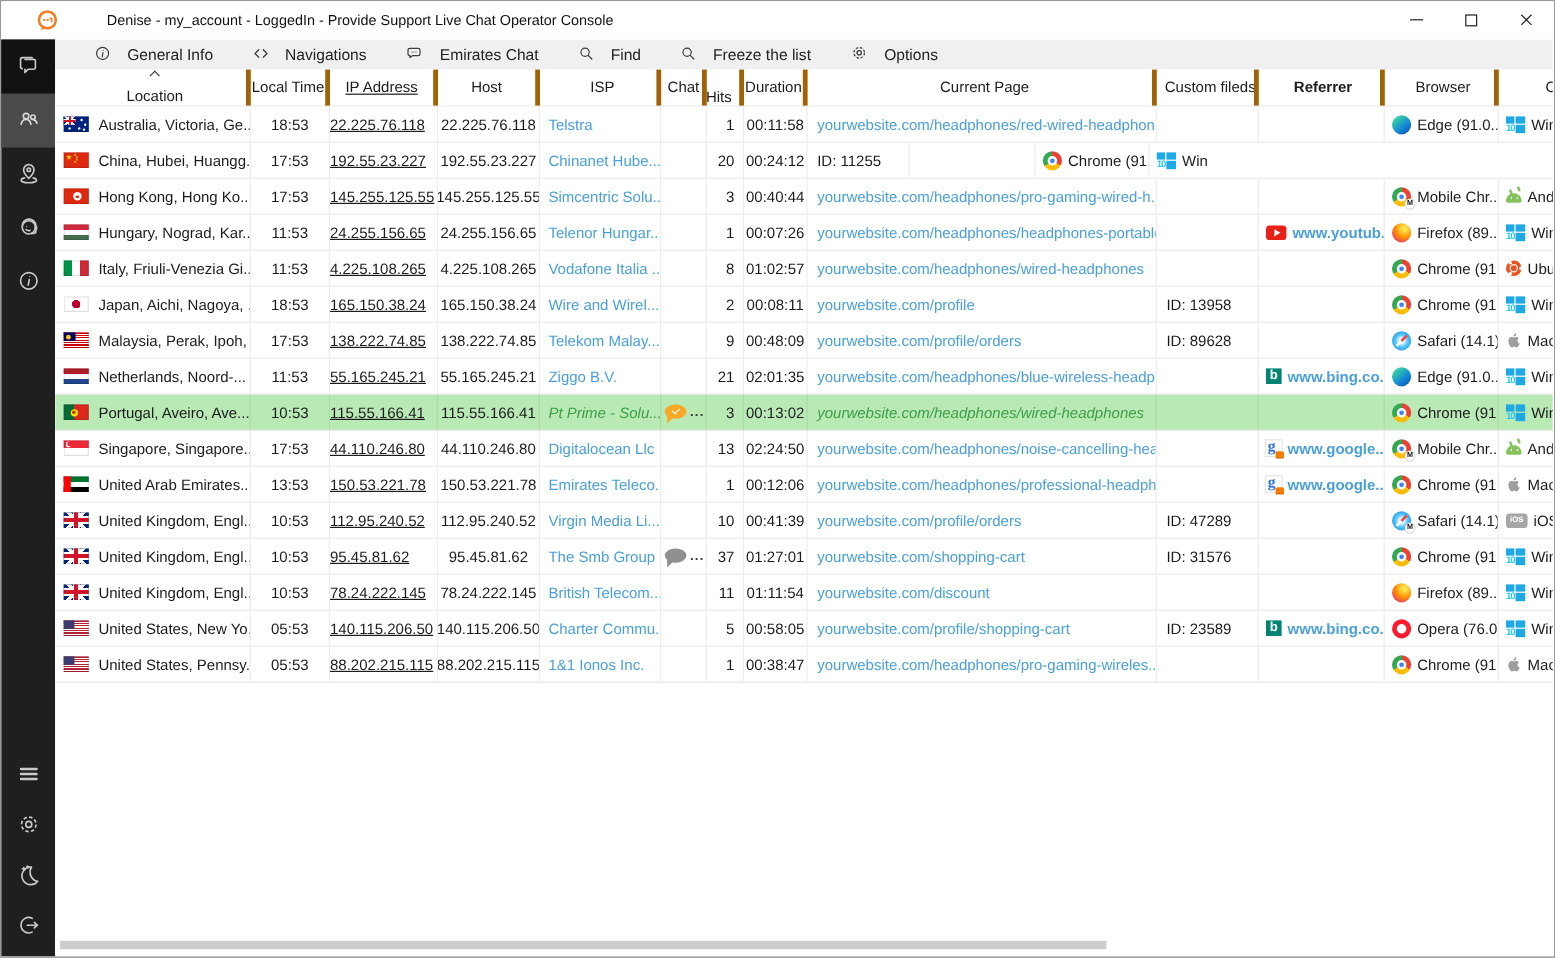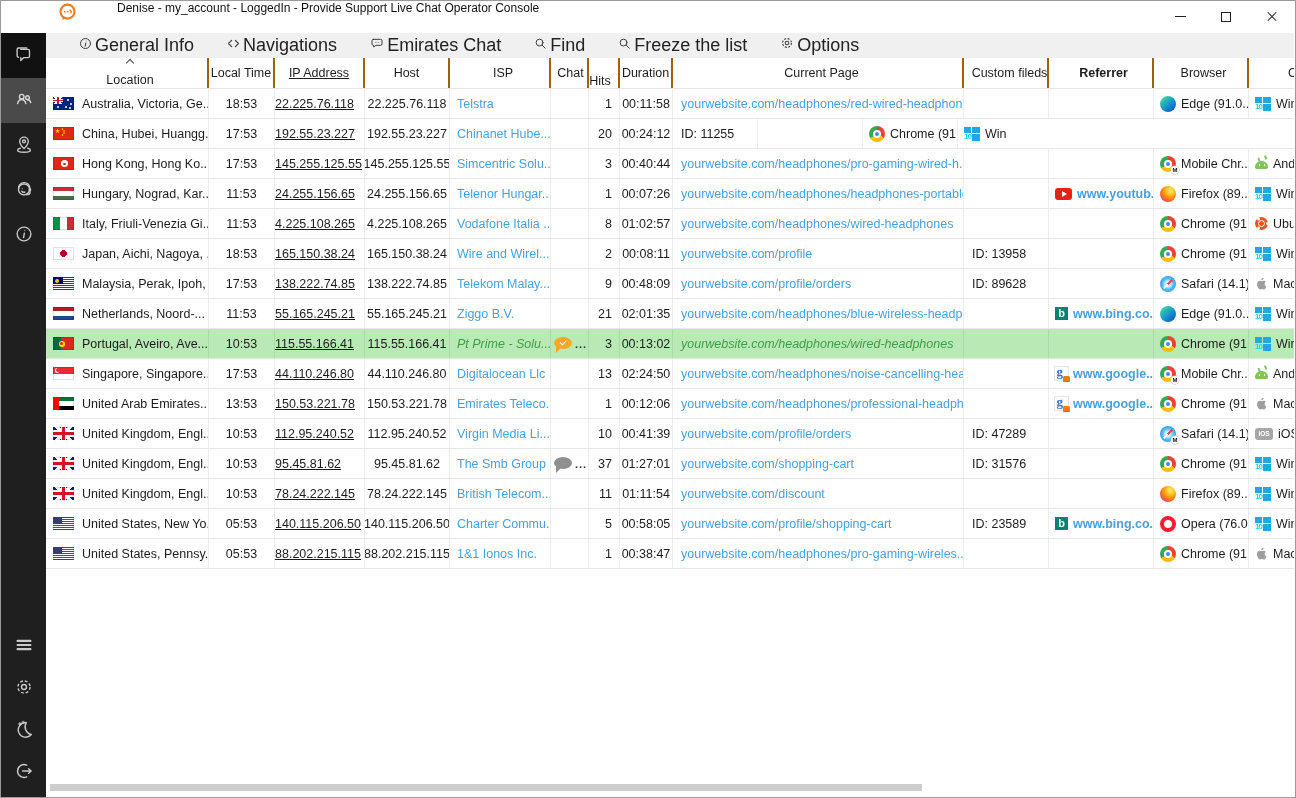--- a/index.html
+++ b/index.html
@@ -1,21 +1,21 @@
 <!DOCTYPE html>
 <html style="--selected_row_bg: #b9eab6; --link_blue: #4a9fd8; --selected_link_green: #3d9e46; --sidebar_bg: #1f1f1f; --sidebar_active_bg: #4a4a4a; --toolbar_bg: #f0f0f0; --chat_active_orange: #f9a825; --windows_blue: #1fa9e4; --android_green: #84c35c; --ubuntu_orange: #e95420; --logo_orange: #f47b20;"><head>
 <meta charset="utf-8">
 <style>
   html,body{margin:0;padding:0;background:#6b6b6b;}
   *{box-sizing:border-box;}
   .window{position:relative;width:1296px;height:798px;background:#fff;border:1px solid #9a9a9a;
     font-family:"Liberation Sans","DejaVu Sans",sans-serif;overflow:hidden;}
 
   
-  .titlebar{position:absolute;left:0;top:0;width:100%;height:32px;background:#fff;display:flex;padding-left:28px;}
+  .titlebar{position:absolute;left:0;top:0;width:100%;height:32px;background:#fff;display:flex;align-items:center;}
   .app-logo{margin-left:28px;width:22px;height:22px;flex:none;display:flex;align-items:center;}
   .title-text{margin-left:38px;font-size:12px;color:#111;}
   .win-controls{position:absolute;right:0;top:0;height:32px;display:flex;}
   .wc{width:46px;height:31px;display:flex;align-items:center;justify-content:center;background:none;border:none;padding:0;cursor:default;}
   .wc-min i{display:block;width:11px;height:1px;background:#222;}
   .wc-max i{display:block;width:10px;height:10px;border:1px solid #222;}
   .wc-close i{position:relative;display:block;width:12px;height:12px;}
   .wc-close i::before,.wc-close i::after{content:"";position:absolute;left:0;top:5.5px;width:12px;height:1px;background:#222;}
   .wc-close i::before{transform:rotate(45deg);}
   .wc-close i::after{transform:rotate(-45deg);}
@@ -25,25 +25,25 @@
   .sb-item{width:45px;height:45px;display:flex;align-items:center;justify-content:center;border:none;background:transparent;padding:0;}
   .sb-item.first{background:#111;}
   .sb-item.active{background:var(--sidebar_active_bg);}
   .sb-spacer{flex:1;}
   .sb-bottom .sb-item{height:42px;}
   .sb-bottom{margin-bottom:4px;}
 
   
   .content{position:absolute;left:45px;top:32px;right:1px;bottom:1px;background:#fff;overflow:hidden;}
   .toolbar{height:25px;background:var(--toolbar_bg);display:flex;align-items:center;padding-left:30px;gap:28px;}
-  .tb-btn{display:flex;align-items:center;gap:2px;background:none;border:none;padding:0 2px;font-size:18px;color:#222;font-family:inherit;}
+  .tb-btn{display:flex;align-items:center;gap:13px;background:none;border:none;padding:0 2px;font-size:13px;color:#222;font-family:inherit;}
 
   
   .thead{display:flex;height:31px;background:#fff;border-bottom:1px solid #e7e7e7;}
-  .th{display:flex;flex-direction:column;align-items:center;justify-content:center;border-right:2px solid #a16207;
+  .th{display:flex;flex-direction:column;align-items:center;justify-content:center;border-right:4px solid #a16207;
       font-size:12.5px;color:#1c1c1c;flex:none;overflow:hidden;white-space:nowrap;}
   .sort-caret{width:6px;height:6px;border-left:1.2px solid #444;border-top:1.2px solid #444;transform:rotate(45deg);margin-bottom:-1px;flex:none;}
   .rows{background:#fff;}
   .row{display:flex;border-bottom:1px solid #e7e7e7;background:#fff;}
   .row.selected{background:var(--selected_row_bg);}
   .row.selected .cell{border-right-color:rgba(0,0,0,.07);}
   .cell{height:29px;border-right:1px solid #ededed;overflow:hidden;white-space:nowrap;flex:none;
         display:flex;align-items:center;font-size:12.5px;color:#1c1c1c;}
   .col-location{width:163px;padding-left:7px;gap:8px;}
   .col-time{width:66px;justify-content:center;}

